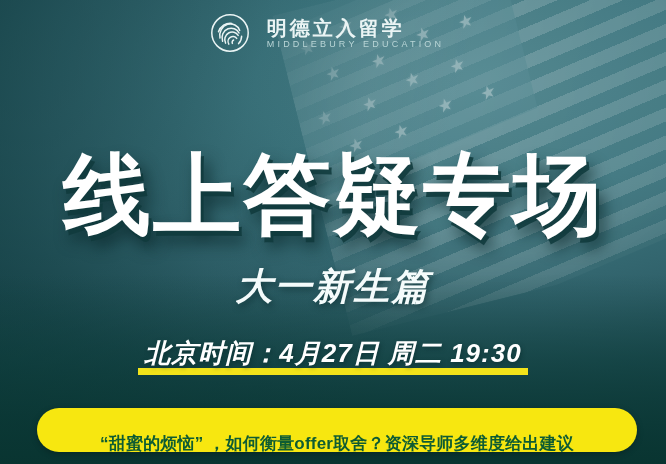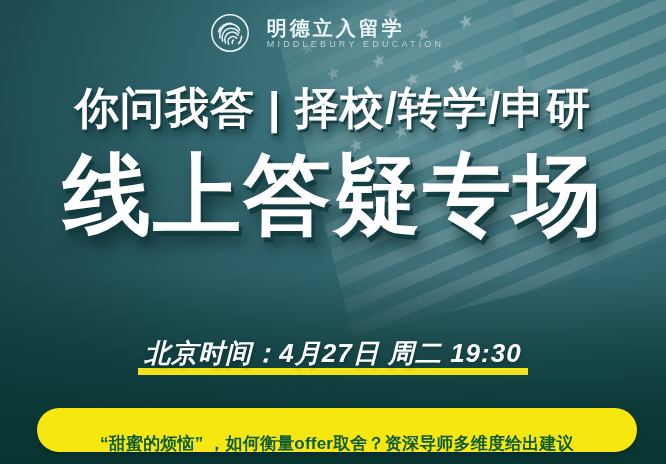--- a/index.html
+++ b/index.html
@@ -256,24 +256,24 @@
         <path d="M8.5 18.8c1.8-5.6 7.4-9.2 13.3-8.4"></path>
         <path d="M28.6 30.6c1.9-2 3-4.6 3-7.4"></path>
       </svg>
     </span>
     <span class="logo-text">
       <span class="logo-cn">明德立入留学</span>
       <span class="logo-en">MIDDLEBURY EDUCATION</span>
     </span>
   </div>
 
-  <div class="headline">你问我答 | 择校/转学/申研</div>
 
   <div class="title">线上答疑专场</div>
 
+  <div class="subtitle">大一新生篇</div>
 
   <div class="timeline-wrap">
     <span class="timeline-inner">
       <span class="timeline-underline"></span>
       <span class="timeline-text">北京时间：4月27日 周二 19:30</span>
     </span>
   </div>
 
   <div class="pill">
     <span class="pill-text">“甜蜜的烦恼” ，如何衡量offer取舍？资深导师多维度给出建议</span>

